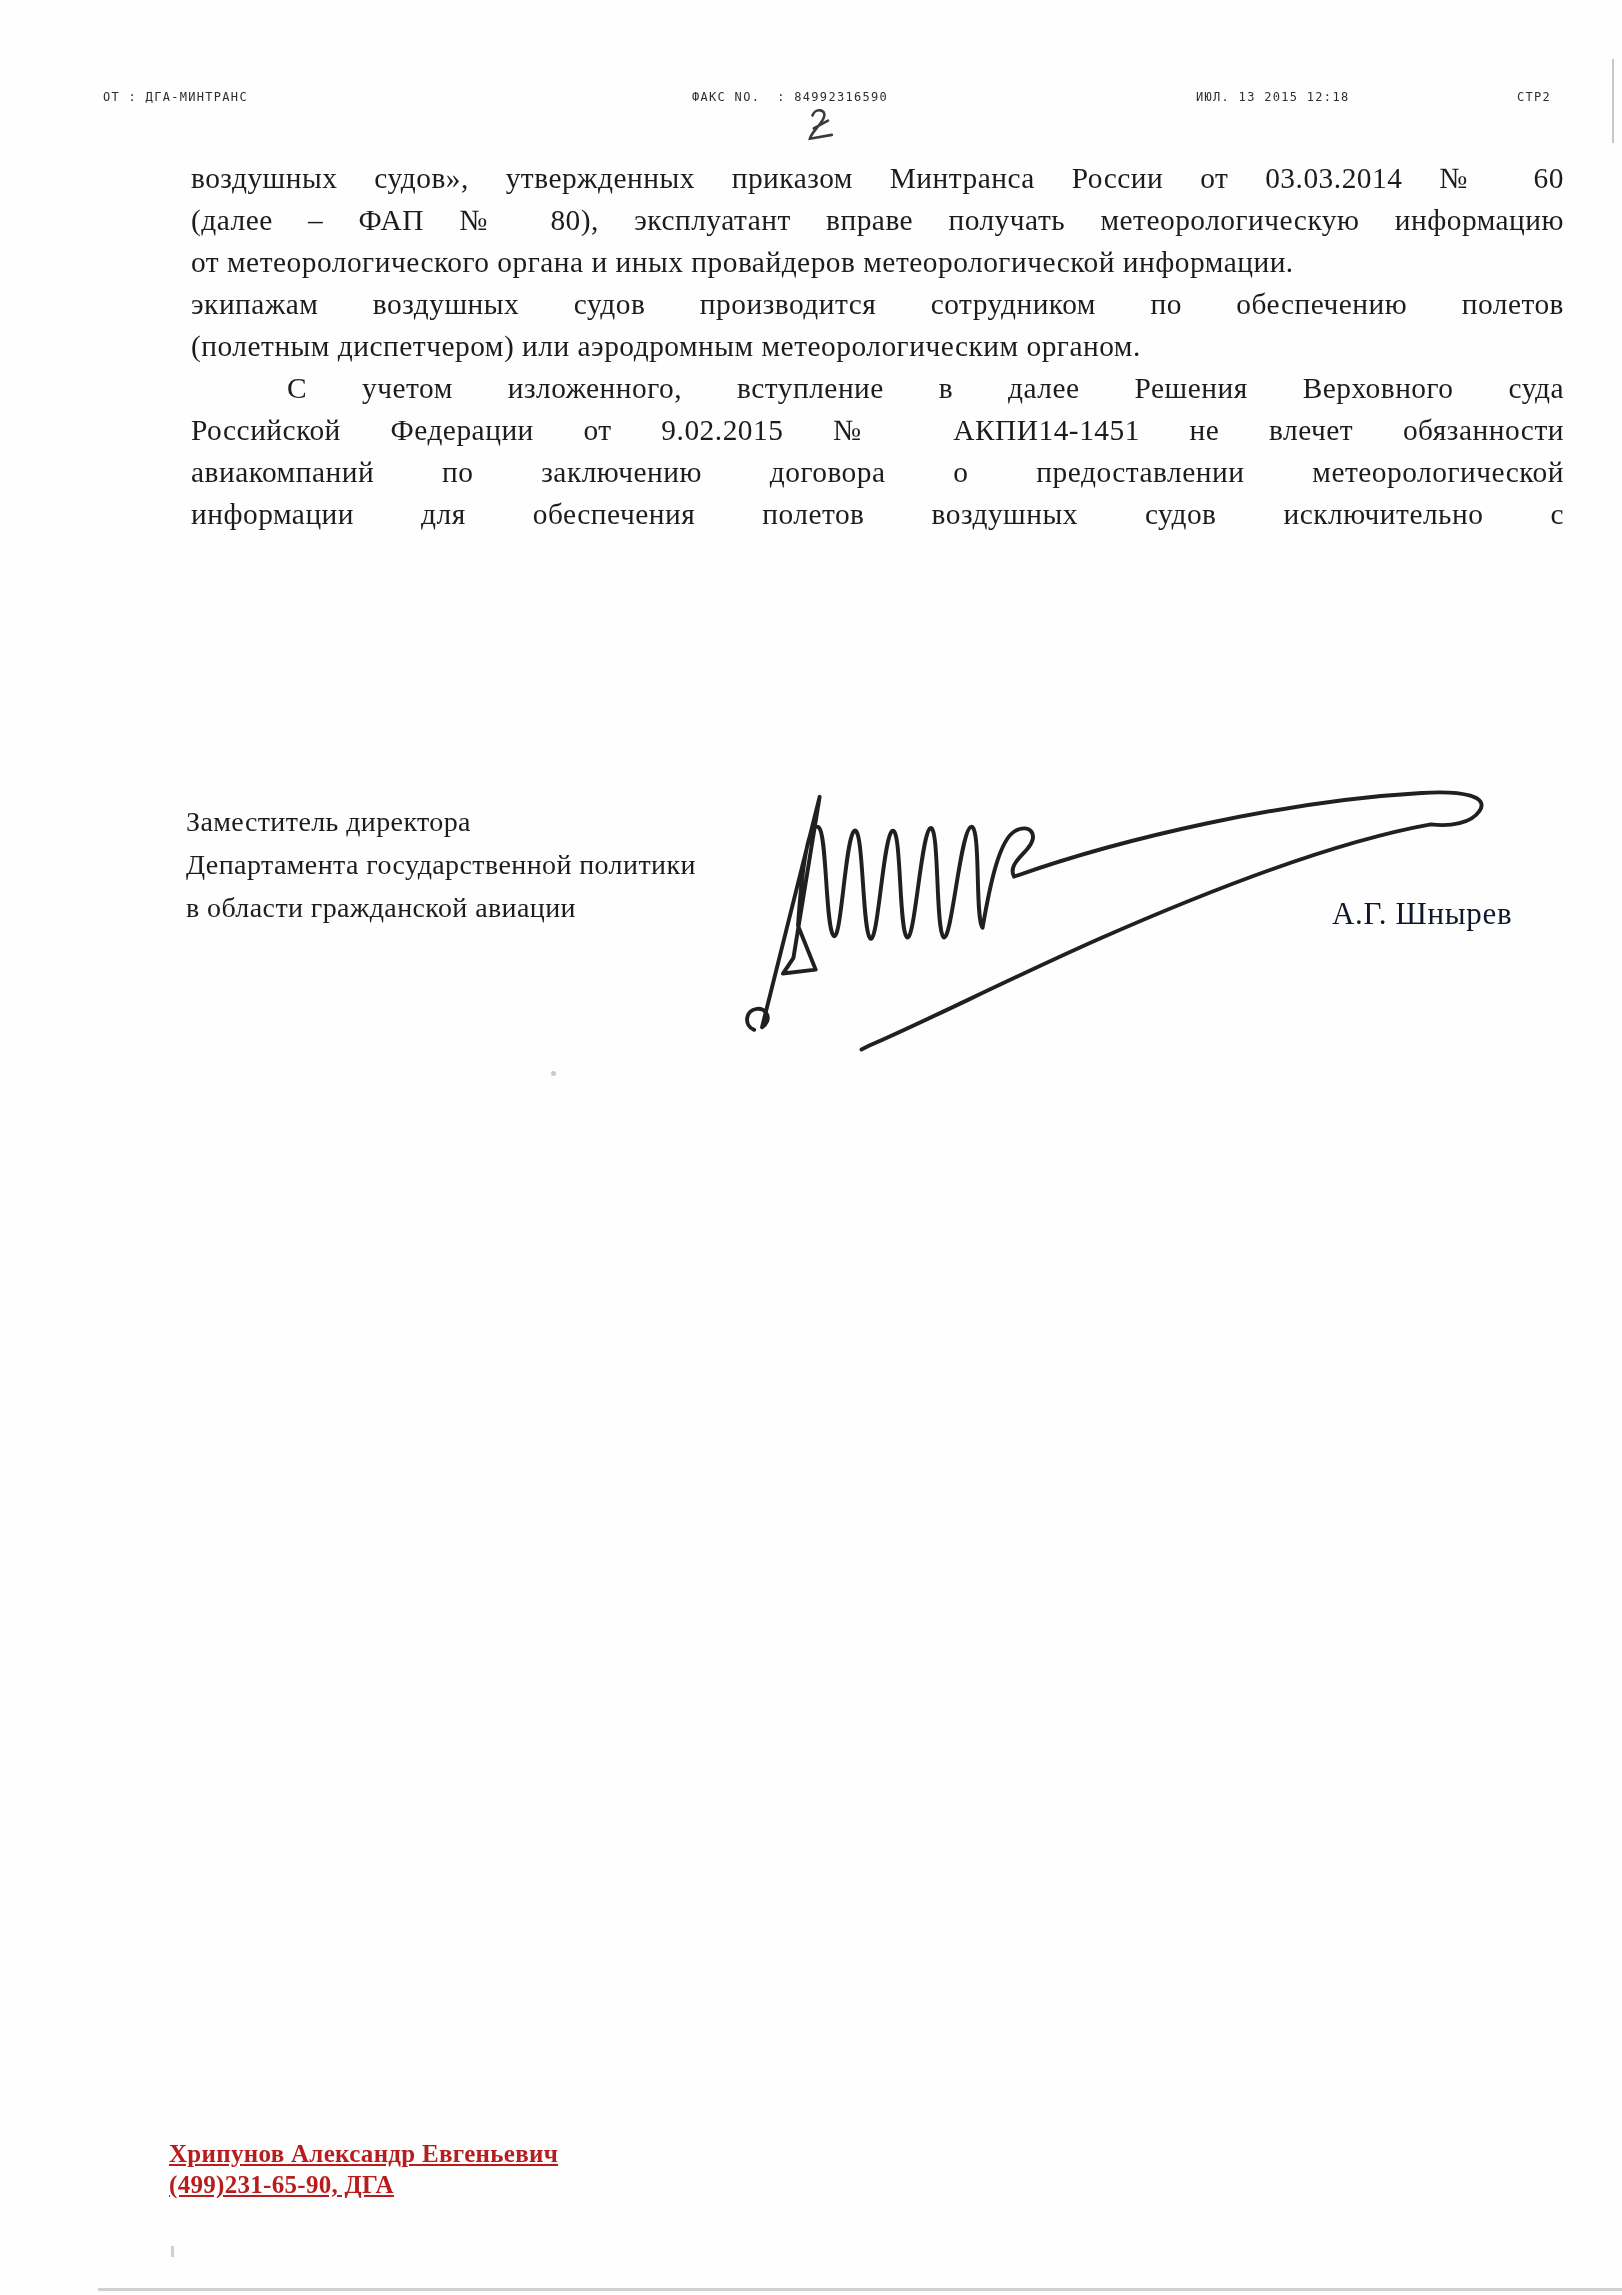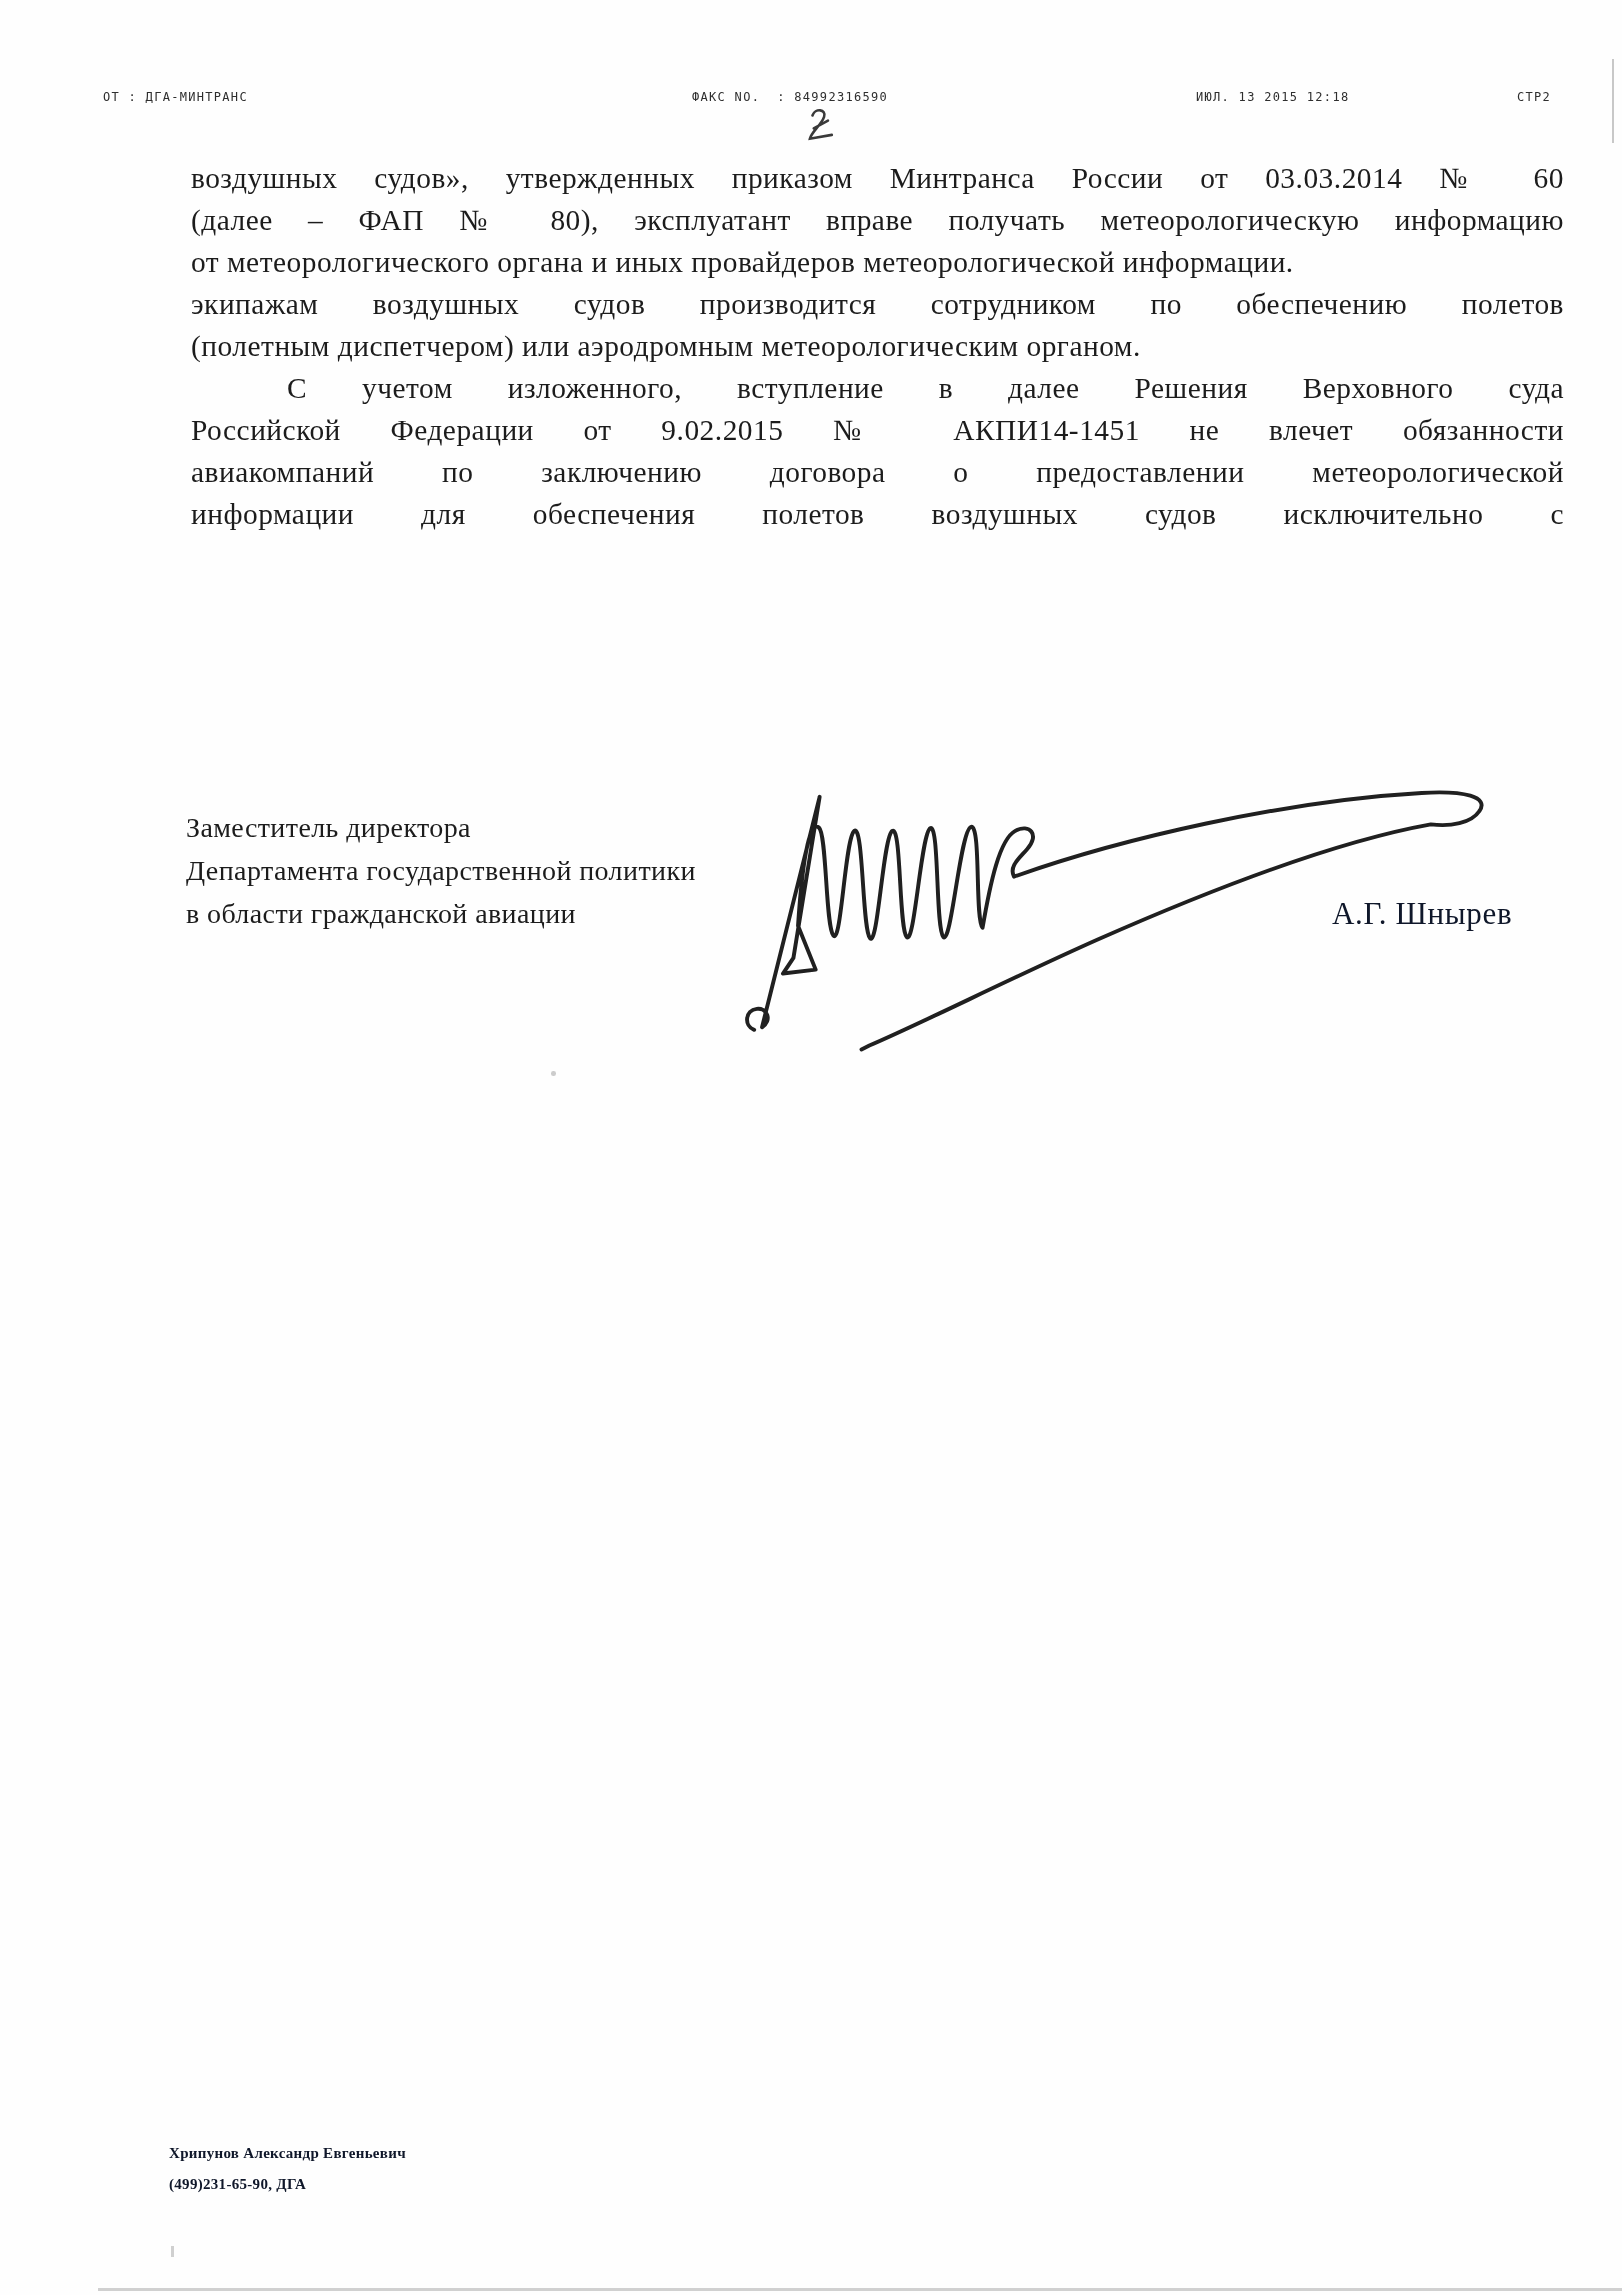--- a/index.html
+++ b/index.html
@@ -29,32 +29,32 @@
     font-size:29.4px;line-height:42px;letter-spacing:0.5px;
     color:#1c1c1c;
   }
   .line{width:100%;height:42px;overflow:hidden;
     text-align:justify;text-align-last:justify;}
   .line.indent{text-indent:96px;}
   .line.last{text-align:right;text-align-last:left;}
   
   .sig-titles{
     position:absolute;left:186px;top:800px;width:785px;
-    font-size:28px;line-height:43px;letter-spacing:0.4px;color:#1c1c1c;margin-top:6px;
+    font-size:28px;line-height:43px;letter-spacing:0.4px;color:#1c1c1c;
   }
   .signer-name{
     position:absolute;left:1332px;top:896px;
     font-size:31px;letter-spacing:0.7px;color:#0f172a;
   }
   .sig-svg{position:absolute;left:728px;top:747px;width:818px;height:334px;}
   
   .doc-footer{
     position:absolute;left:169px;top:2138px;
-    font-size:15px;line-height:31px;font-weight:600;
-    letter-spacing:0.3px;color:#0f172a;
+    font-size:25px;line-height:31px;font-weight:600;
+    letter-spacing:0.3px;color:#b91c1c;text-decoration:underline;
   }
   
   .artifact{position:absolute;background:#9a9a9a;}
   .a-right-edge{left:1612px;top:59px;width:2px;height:84px;opacity:.55;}
   .a-bottom-line{left:98px;top:2288px;width:1525px;height:2.6px;opacity:.45;}
   .a-speck-1{left:551px;top:1071px;width:4.6px;height:4.6px;border-radius:50%;opacity:.5;}
   .a-speck-2{left:171px;top:2246px;width:2.6px;height:10.5px;opacity:.45;}
   .a-speck-3{left:1247px;top:311px;width:3.3px;height:3.3px;border-radius:50%;opacity:.35;}
 </style>
 </head>

